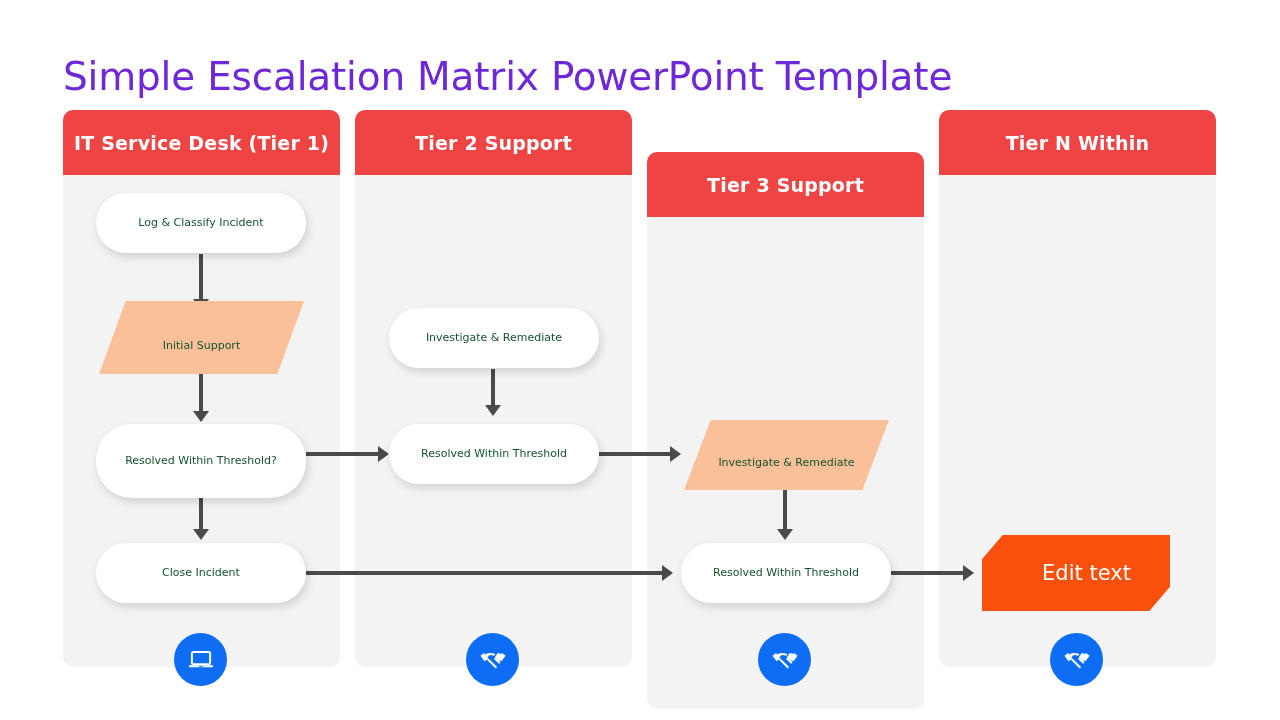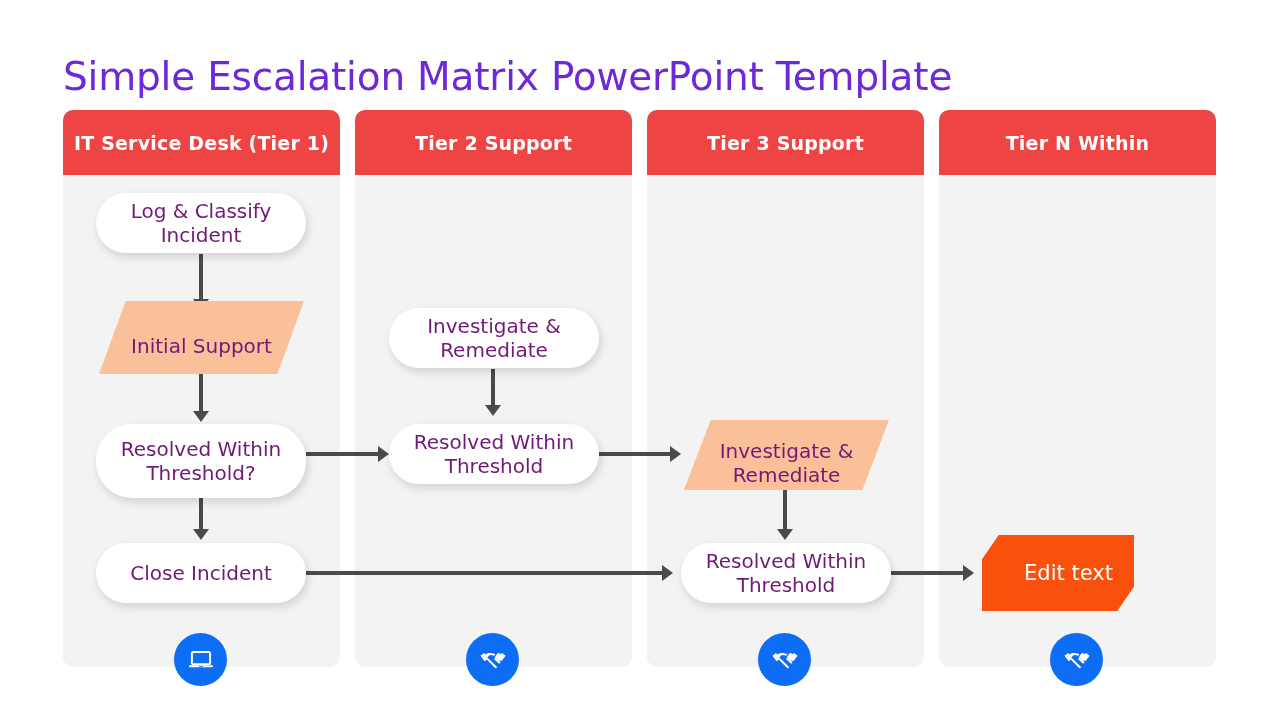--- a/index.html
+++ b/index.html
@@ -35,21 +35,21 @@
 
   
   .column {
     position: absolute;
     top: 110px;
     width: 277px;
     height: 557px;
   }
   .col-0 { left: 63px; }
   .col-1 { left: 355px; }
-  .col-2 { left: 647px; }
+  .col-2 { left: 647px; margin-top: 42px; }
   .col-3 { left: 939px; }
 
   .col-body {
     position: absolute;
     left: 0;
     top: 0;
     width: 277px;
     height: 557px;
     background: #f3f3f3;
     border-radius: 10px;
@@ -75,23 +75,23 @@
     white-space: nowrap;
   }
 
   
   .node {
     position: absolute;
     display: flex;
     align-items: center;
     justify-content: center;
     text-align: center;
-    font-size: 20px;
+    font-size: 11px;
     line-height: 24px;
-    color: #701a75;
+    color: #14532d;
     z-index: 5;
   }
 
   .node.pill {
     background: #ffffff;
     border-radius: 36px;
     box-shadow: 2px 4px 9px rgba(0,0,0,0.14);
   }
 
   .node.para {
@@ -230,21 +230,21 @@
   <div class="node para" style="left:684px; top:420px; width:205px; height:70px;">
     <span class="ntxt">Investigate &amp; Remediate</span>
   </div>
 
   <div class="arrow-v" style="left:783px; top:489px; height:41px;"></div>
 
   <div class="node pill" style="left:681px; top:543px; width:210px; height:60px;">
     <span class="ntxt">Resolved Within Threshold</span>
   </div>
 
-  <div class="node hexa" style="left:982px; top:535px; width:152px; height:76px;padding-left:21px;">
+  <div class="node hexa" style="left:982px; top:535px; width:188px; height:76px;padding-left:21px;">
     <span class="ntxt">Edit text</span>
   </div>
 
   <div class="arrow-h" style="left:306px; top:452px; width:73px;"></div>
 
   <div class="arrow-h" style="left:599px; top:452px; width:72px;"></div>
 
   <div class="arrow-h" style="left:306px; top:571px; width:357px;"></div>
 
   <div class="arrow-h" style="left:891px; top:571px; width:73px;"></div>

